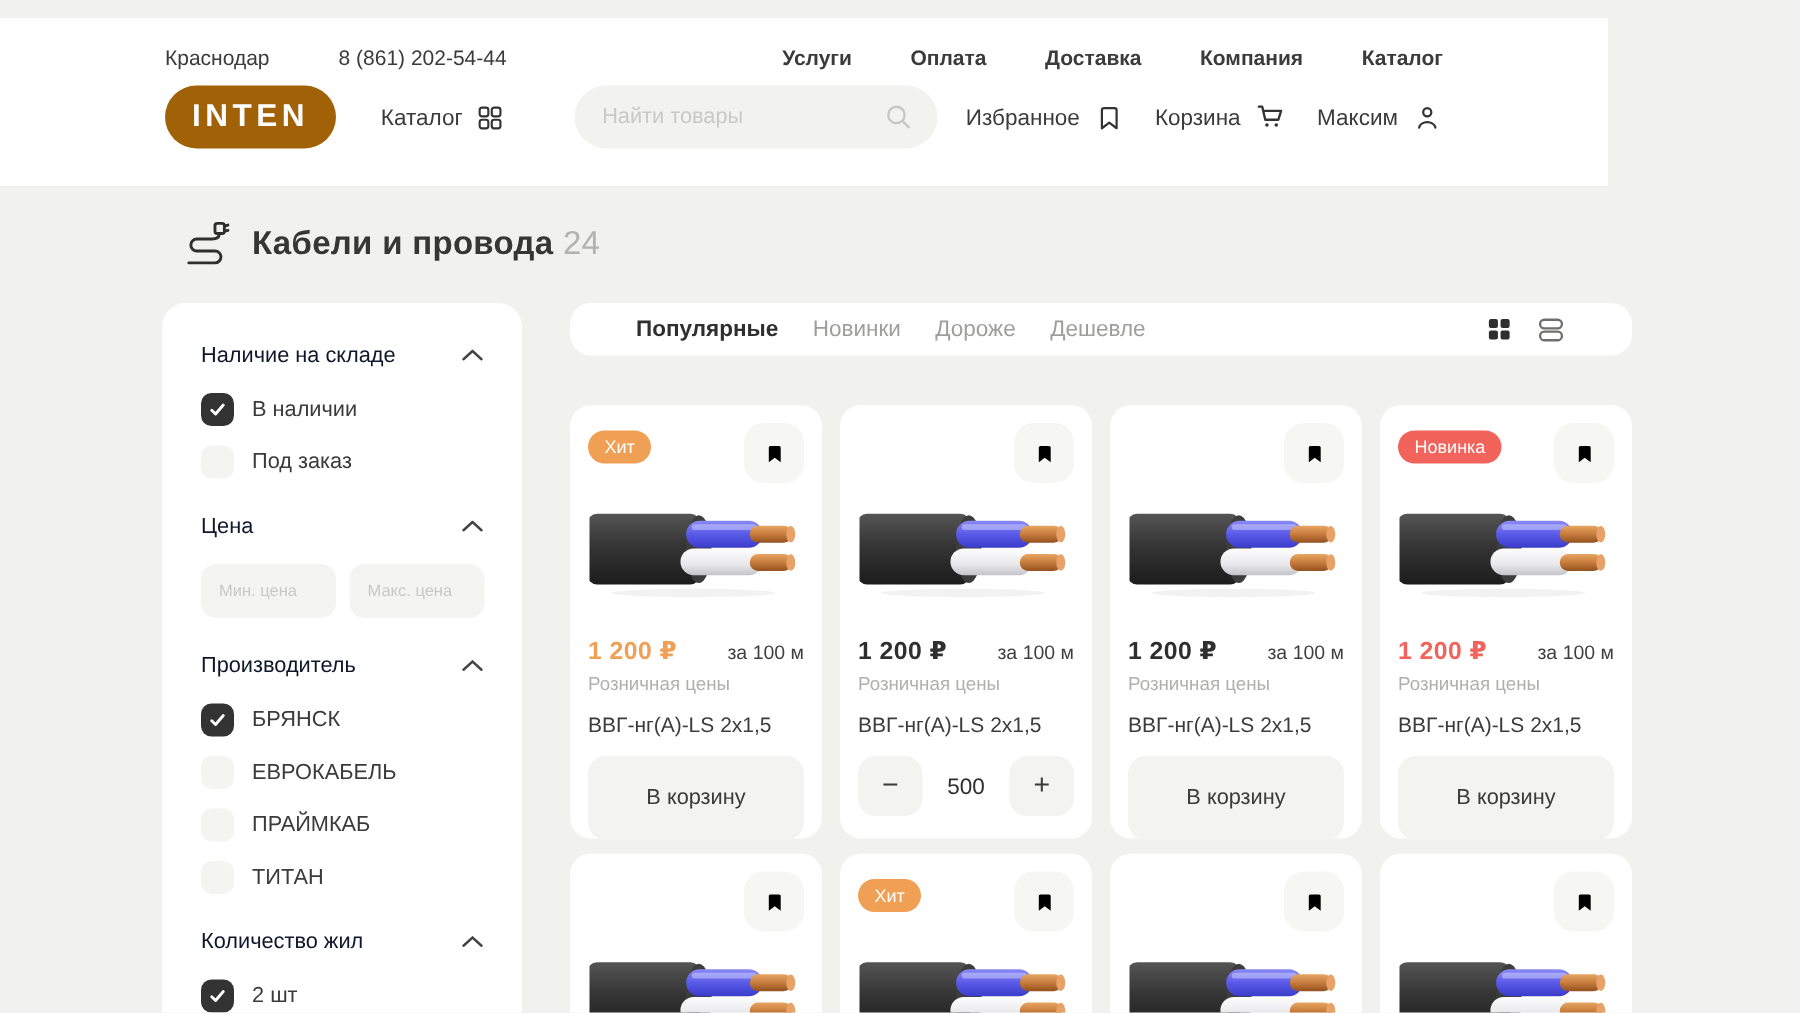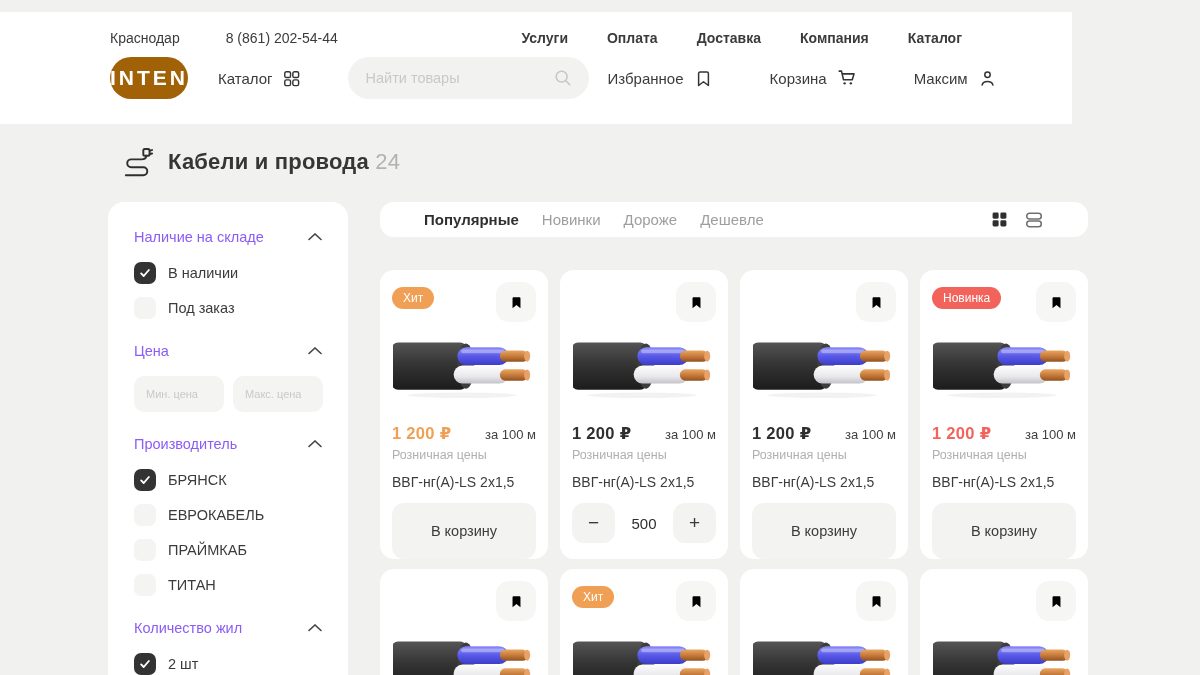--- a/index.html
+++ b/index.html
@@ -23,34 +23,34 @@
   .header-main { display:flex; align-items:center; padding:0 110px; margin-top:11px; }
   .logo { width:157px; height:42px; border-radius:21px; background:#a16207; color:#fff;
           display:flex; align-items:center; justify-content:center;
           font-size:21px; font-weight:bold; letter-spacing:3px; cursor:pointer; }
   .catalog { margin-left:30px; display:flex; align-items:center; gap:9px; font-size:15px; cursor:pointer; }
   .search { margin-left:47px; width:320px; height:42px; background:#f2f2f0; border-radius:21px;
             display:flex; align-items:center; padding:0 16px 0 18px; }
   .search input { flex:1; border:none; outline:none; background:transparent; font-size:14.5px;
                   font-family:inherit; color:#3b3b3b; }
   .search input::placeholder { color:#c9c9c7; }
-  .hdr-group { margin-left:19px; display:flex; gap:56px; align-items:center; }
+  .hdr-group { margin-left:19px; display:flex; gap:20px; align-items:center; }
   .hdr-item { display:flex; align-items:center; gap:9px; font-size:15px; cursor:pointer; }
 
   
   .page-title { position:absolute; left:122px; top:146px; display:flex; align-items:center; gap:15px; }
   .page-title h1 { font-size:22px; font-weight:bold; color:#363636; letter-spacing:.2px; }
   .page-title .count { font-size:22px; color:#b2b2b0; font-weight:normal; }
 
   
   .sidebar { position:absolute; left:108px; top:202px; width:240px; height:560px;
              background:#fff; border-radius:16px; padding:27px 26px; }
   .f-section { margin-bottom:24px; }
   .f-head { display:flex; align-items:center; justify-content:space-between; font-size:14.5px;
-            color:#8b5cf6; cursor:pointer; margin-bottom:17px;text-align:center; }
+            color:#0f172a; cursor:pointer; margin-bottom:17px;text-align:center; }
   .f-option { display:flex; align-items:center; gap:12px; margin-bottom:13px; font-size:14.5px; cursor:pointer; }
   .checkbox { width:22px; height:22px; border-radius:7px; background:#f4f4f2; flex:0 0 auto;
               display:flex; align-items:center; justify-content:center; }
   .checkbox svg { display:none; }
   .checkbox.checked { background:#333333; }
   .checkbox.checked svg { display:block; }
   .price-inputs { display:flex; gap:9px; }
   .price-inputs input { width:90px; height:36px; border:none; outline:none; background:#f4f4f2;
                         border-radius:10px; padding:0 12px; font-size:11px; font-family:inherit; color:#3b3b3b; }
   .price-inputs input::placeholder { color:#c9c9c7; }

